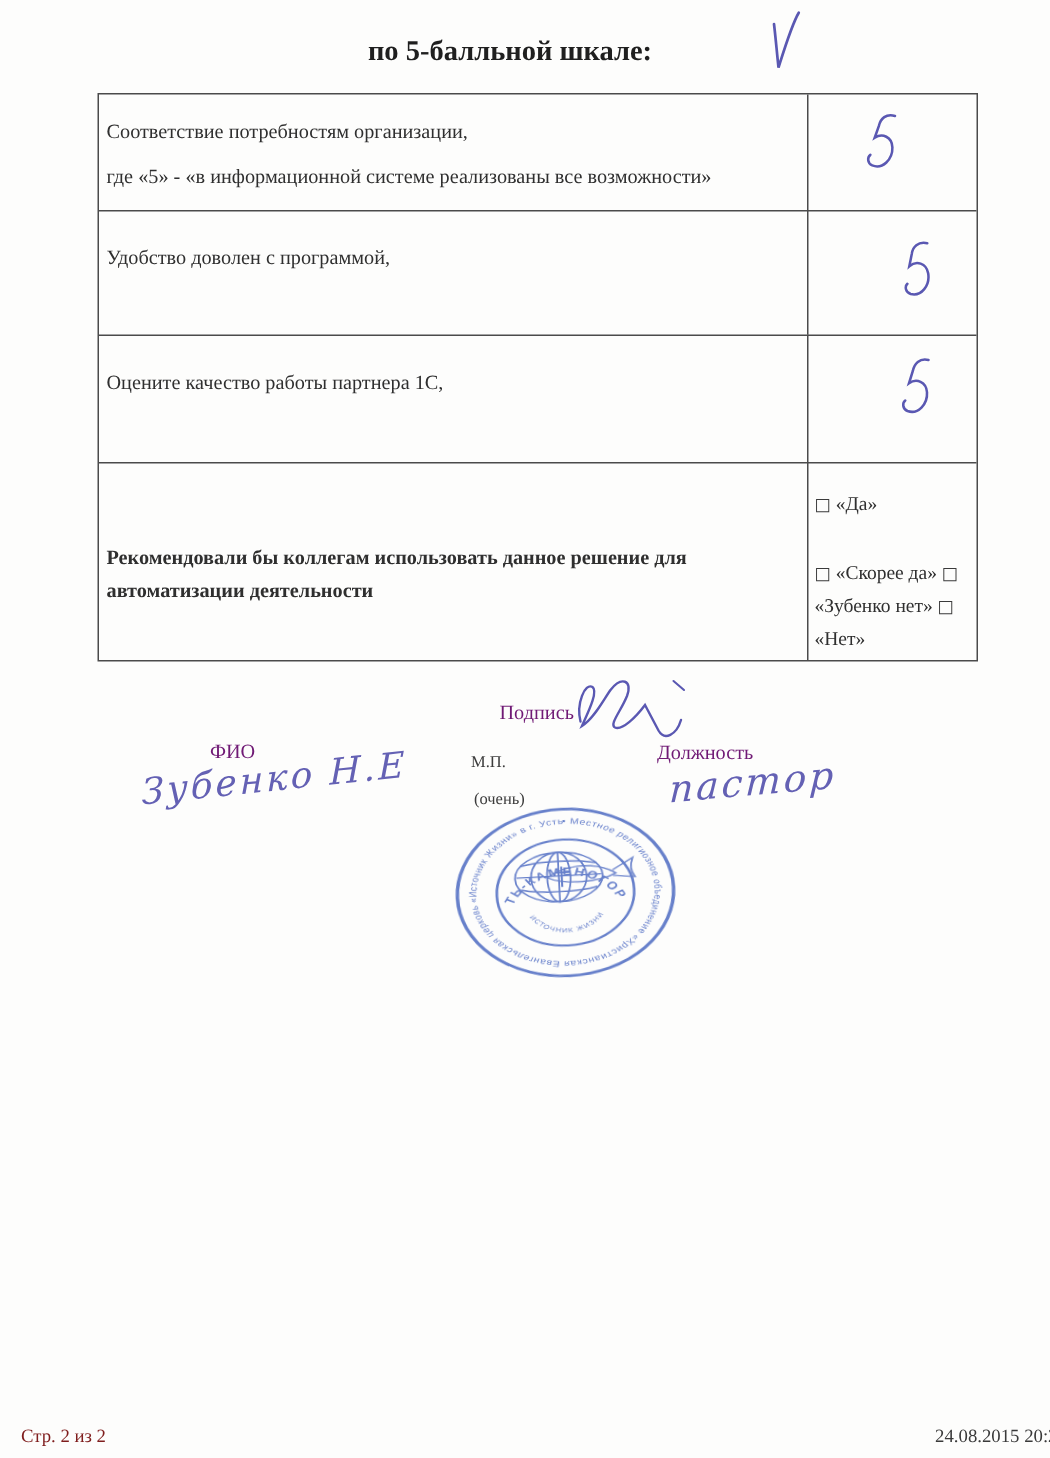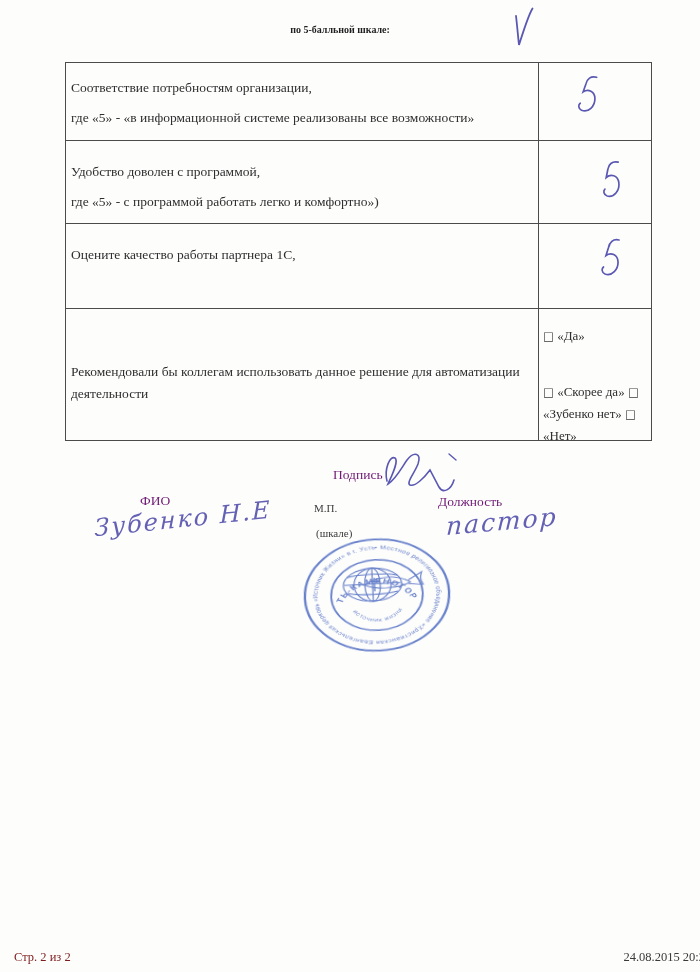--- a/index.html
+++ b/index.html
@@ -5,46 +5,46 @@
   * { margin:0; padding:0; box-sizing:border-box; }
   html,body { background:#ffffff; }
   .page {
     position:relative; width:700px; height:972px; overflow:hidden;
     background:#fdfdfc;
     font-family:"Liberation Serif", serif;
     color:#2f2f2f;
   }
   .title {
     position:absolute; top:24px; left:0; width:680px;
-    text-align:center; font-weight:bold; font-size:10px; color:#1f1f1f;
+    text-align:center; font-weight:bold; font-size:19px; color:#1f1f1f;
   }
   
   .doc-table {
     position:absolute; left:65px; top:62px;
     width:587px; height:379px;
     border:1px solid #4b4b4b;
     display:grid;
     grid-template-columns:472px 113px;
     grid-template-rows:77px 83px 85px 132px;
   }
   .cell { position:relative; font-size:13.5px; line-height:19px; }
   .cell.bt { border-top:1px solid #4b4b4b; }
   .cell.bl { border-left:1px solid #4b4b4b; }
   .qcell { padding:15px 14px 0 5px; }
   .qcell.p2 { padding-top:21px; }
   .qcell p + p { margin-top:11px; }
-  .qcell.last { padding-top:52px; }
+  .qcell.last { padding-top:52px;font-weight:bold; }
   .qcell.last p { max-width:452px; line-height:22px; }
   .score-cell { display:flex; align-items:center; justify-content:center; }
   .hand-five { position:relative; }
   .hand-five.n1 { left:-7px; top:-6px; transform:rotate(2deg); }
   .hand-five.n2 { left:16px; top:-2px; transform:rotate(-6deg); }
   .hand-five.n3 { left:16px; top:-6px; transform:rotate(0deg); }
   .opt-cell { padding:16px 3px 0 4px; font-size:13px; line-height:22px; }
-  .opt-first { margin-bottom:34px; }
+  .opt-first { margin-bottom:24px; }
   .boxg { font-family:"DejaVu Sans", sans-serif; font-size:11.5px; color:#3a3a3a; }
   .check-overlay { position:absolute; left:-27px; top:-305px; }
   
   .lbl { position:absolute; font-size:13.5px; color:#701a75; }
   .lbl-small { position:absolute; font-size:11px; color:#3c3c3c; }
   .script {
     position:absolute; font-family:"DejaVu Serif", serif; font-style:italic;
     color:#6461b4; letter-spacing:2px; white-space:nowrap;
   }
   .script-fio { left:94px; top:505px; font-size:24px; transform:rotate(-6deg) skewX(-6deg); }
@@ -75,21 +75,20 @@
       <p>где «5» - «в информационной системе реализованы все возможности»</p>
     </div>
     <div class="cell bl score-cell">
       <svg class="hand-five n1" width="26" height="46" viewBox="0 0 26 46" aria-label="5">
         <path d="M21,4 C15,2.5 11.5,6 10.5,11 L8,19 C13,15.5 19.5,18 20,25 C20.5,33 14,40 7,37.5 C3.5,36 3.5,32 5.5,30.5" fill="none" stroke="#5a58b2" stroke-width="1.7" stroke-linecap="round"></path>
       </svg>
     </div>
 
     <div class="cell bt qcell p2">
       <p>Удобство доволен с программой,</p>
-      <p>где «5» - с программой работать легко и комфортно»)</p>
     </div>
     <div class="cell bt bl score-cell">
       <svg class="hand-five n2" width="26" height="46" viewBox="0 0 26 46" aria-label="5">
         <path d="M22,6 C16,4 12,7.5 11,12 L8.5,20 C13.5,16.5 20,19 20.5,26 C21,34 14.5,41 7.5,38.5 C4,37 4,33 6,31.5" fill="none" stroke="#5a58b2" stroke-width="1.7" stroke-linecap="round"></path>
       </svg>
     </div>
 
     <div class="cell bt qcell p2">
       <p>Оцените качество работы партнера 1С,</p>
     </div>
@@ -125,21 +124,21 @@
 
   <svg class="sig-svg" width="90" height="58" viewBox="0 0 90 58">
     <path d="M8,34 C5,22 11,8 16,11 C20,14 13,28 9,37 C17,32 23,20 28,13 C35,4 43,6 39,17 C35,27 27,36 31,38 C36,40 45,31 51,23 L60,40 C64,47 72,43 75,33" fill="none" stroke="#5a58b2" stroke-width="1.6" stroke-linecap="round"></path>
     <path d="M70,7 L77,13" fill="none" stroke="#5a58b2" stroke-width="1.4" stroke-linecap="round"></path>
   </svg>
 
   <div class="lbl" style="left:140px; top:493px;">ФИО</div>
   <div class="script script-fio">Зубенко Н.Е</div>
 
   <div class="lbl-small" style="left:314px; top:502px;">М.П.</div>
-  <div class="lbl-small" style="left:316px; top:527px;">(шкале)</div>
+  <div class="lbl-small" style="left:316px; top:527px;">(очень)</div>
 
   <div class="lbl" style="left:438px; top:494px;">Должность</div>
   <div class="script script-pos">пастор</div>
 
   <svg class="stamp" width="156" height="122" viewBox="-80 -61 160 122">
     <g transform="scale(1,0.77)" stroke="#4d6bc5" fill="none">
       <circle r="74" stroke-width="2.4"></circle>
       <circle r="47" stroke-width="1.8"></circle>
       <defs>
         <path id="ringPath" d="M0,-61 A61,61 0 0,1 0,61 A61,61 0 0,1 0,-61"></path>

